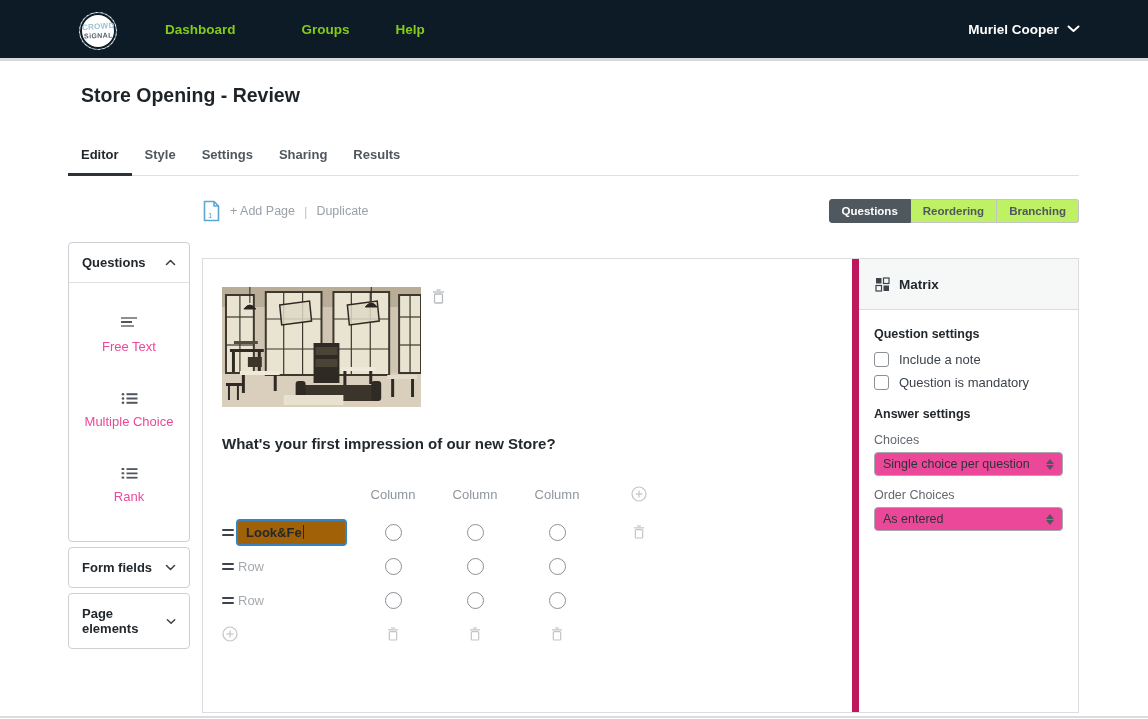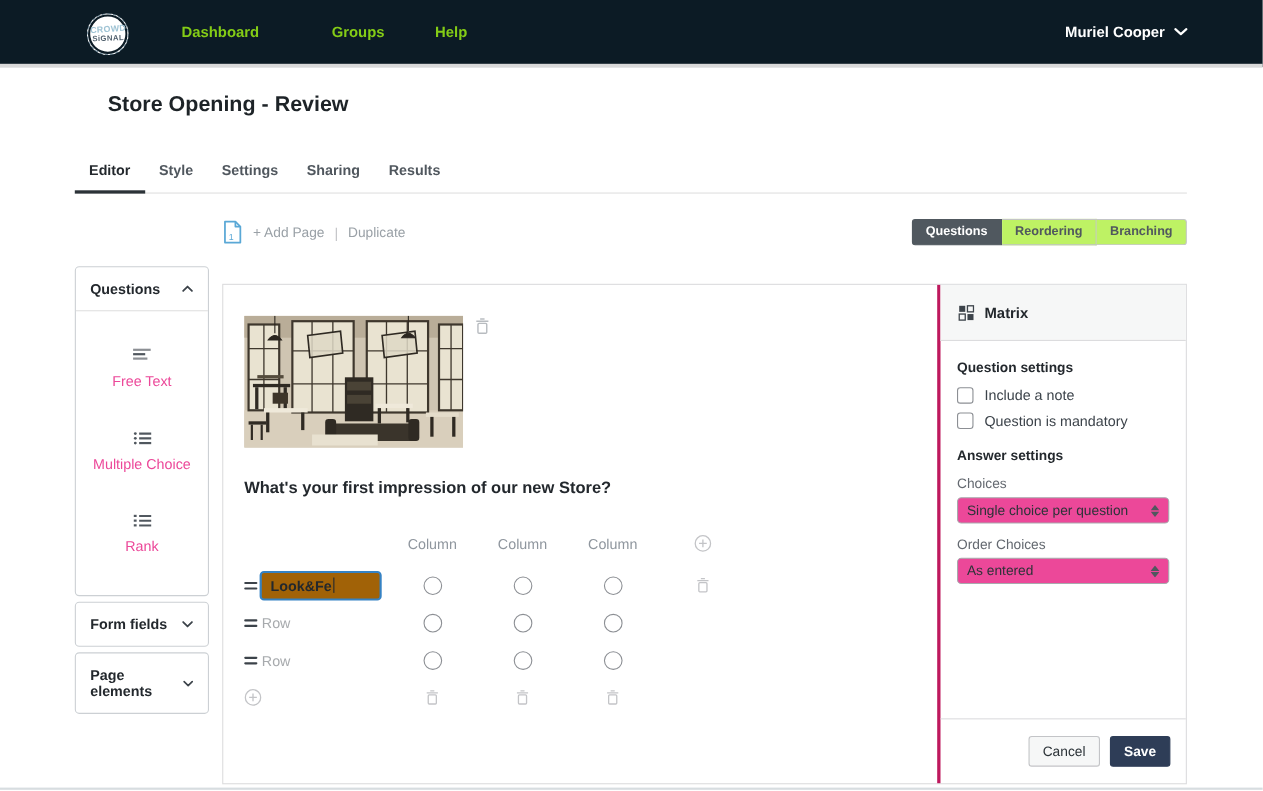--- a/index.html
+++ b/index.html
@@ -9,21 +9,21 @@
   .navbar { position:absolute; top:0; left:0; width:1148px; height:61px; background:#0c1b25; display:flex; align-items:center; border-bottom:3px solid #d9d9d9; }
   .logo-circle { position:absolute; left:79px; top:12px; width:38px; height:38px; border-radius:50%; background:#fff; border:1px dashed #7d95a3; box-shadow:0 0 0 2px #0c1b25 inset; display:flex; flex-direction:column; align-items:center; justify-content:center; line-height:1; }
   .logo-circle .l1 { font-size:8px; font-weight:bold; color:#9ec3d4; letter-spacing:0.3px; transform:rotate(-4deg); }
   .logo-circle .l2 { font-size:7px; font-weight:bold; color:#52616e; letter-spacing:0.4px; transform:rotate(-2deg); margin-top:1px; }
   .nav-links { position:absolute; left:165px; display:flex; gap:46px; }
   .nav-link { color:#84cc16; font-size:13.5px; font-weight:bold; cursor:pointer; }
   .nav-link:nth-child(2){ margin-left:20px; }
   .user-menu { position:absolute; right:68px; display:flex; align-items:center; gap:8px; color:#fff; font-size:13.5px; font-weight:bold; cursor:pointer; }
 
   
-  .page-title { position:absolute; left:98px; top:84px; font-size:19.5px; font-weight:bold; color:#1d2327; }
+  .page-title { position:absolute; left:81px; top:84px; font-size:19.5px; font-weight:bold; color:#1d2327; }
 
   
   .tabs { position:absolute; left:68px; top:139px; width:1011px; display:flex; border-bottom:1px solid #e0e0e0; }
   .tab { padding:8px 13px 13px 13px; font-size:13px; font-weight:600; color:#50575e; cursor:pointer; position:relative; }
   .tab.active { color:#23282d; }
   .tab.active::after { content:""; position:absolute; left:0; right:0; bottom:-1px; height:3px; background:#2c3338; }
 
   
   .toolbar { position:absolute; left:202px; top:196px; width:877px; height:30px; display:flex; align-items:center; justify-content:space-between; }
   .toolbar-left { display:flex; align-items:center; gap:9px; }
@@ -62,21 +62,21 @@
   .handle { display:flex; flex-direction:column; gap:3px; cursor:grab; width:12px; }
   .handle span { display:block; height:2px; background:#3c434a; border-radius:1px; }
   .row-input { width:111px; height:27px; border:2px solid #3582c4; border-radius:4px; display:flex; align-items:center; padding:0 8px; background:#a16207; cursor:text; }
   .row-input .val { font-size:13px; font-weight:bold; color:#23282d; }
   .caret { width:1px; height:14px; background:#23282d; margin-left:1px; }
   .row-ph { font-size:13px; color:#a7aaad; padding-left:2px; }
   .radio { width:17px; height:17px; border:1px solid #8c8f94; border-radius:50%; background:#fff; cursor:pointer; }
   .icon-btn { background:none; border:none; cursor:pointer; display:flex; align-items:center; justify-content:center; padding:0; }
 
   
-  .settings { width:226px; border-left:3px solid #be185d; display:flex; flex-direction:column; }
+  .settings { width:226px; border-left:7px solid #be185d; display:flex; flex-direction:column; }
   .settings-head { height:51px; background:#f6f7f7; border-bottom:1px solid #dcdcde; display:flex; align-items:center; gap:9px; padding-left:16px; }
   .settings-head .t { font-size:13.5px; font-weight:bold; color:#23282d; }
   .settings-body { flex:1; padding:17px 15px; }
   .sec-h { font-size:12.5px; font-weight:bold; color:#23282d; margin-bottom:11px; }
   .chk-row { display:flex; align-items:center; gap:10px; margin-bottom:8px; cursor:pointer; }
   .chk-box { width:15px; height:15px; border:1px solid #8c8f94; border-radius:3px; background:#fff; flex:none; }
   .chk-lbl { font-size:13px; color:#3c434a; }
   .sec-h.mt { margin-top:17px; margin-bottom:6px; }
   .fld-lbl { font-size:12.5px; color:#646970; margin:12px 0 5px; }
   .select { height:24px; border:1px solid #a7aaad; border-radius:4px; display:flex; align-items:center; justify-content:space-between; padding:0 8px; cursor:pointer; background:#ec4899; }
@@ -448,20 +448,16 @@
         <span class="stepper">
           <svg width="8" height="5" viewBox="0 0 8 5">
               <polygon points="4,0 8,5 0,5" fill="#50575e"></polygon>
             </svg>
           <svg width="8" height="5" viewBox="0 0 8 5">
               <polygon points="0,0 8,0 4,5" fill="#50575e"></polygon>
             </svg>
         </span>
       </div>
     </div>
-    <div class="settings-foot">
-      <button class="btn-cancel">Cancel</button>
-      <button class="btn-save">Save</button>
-    </div>
   </div>
 </div>
 
 <div class="bottom-line"></div>
 
 </body></html>

